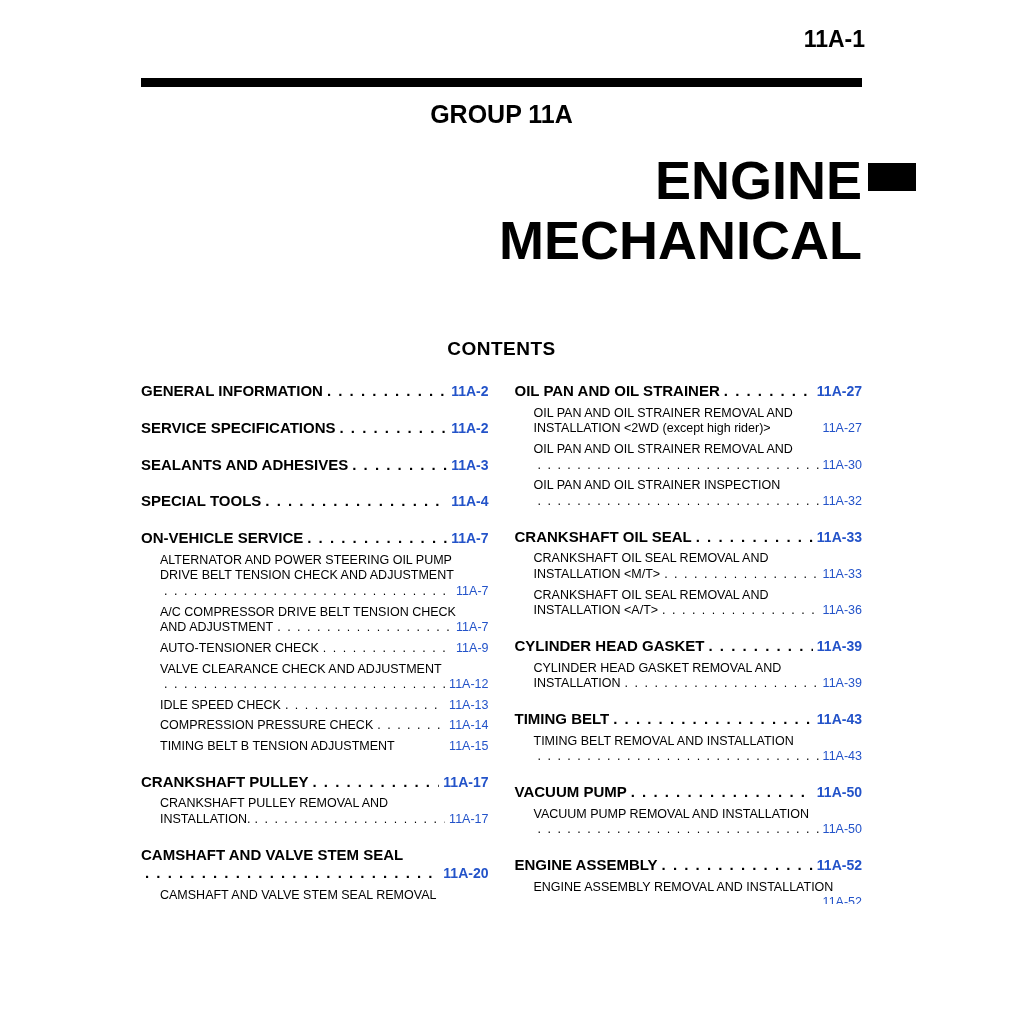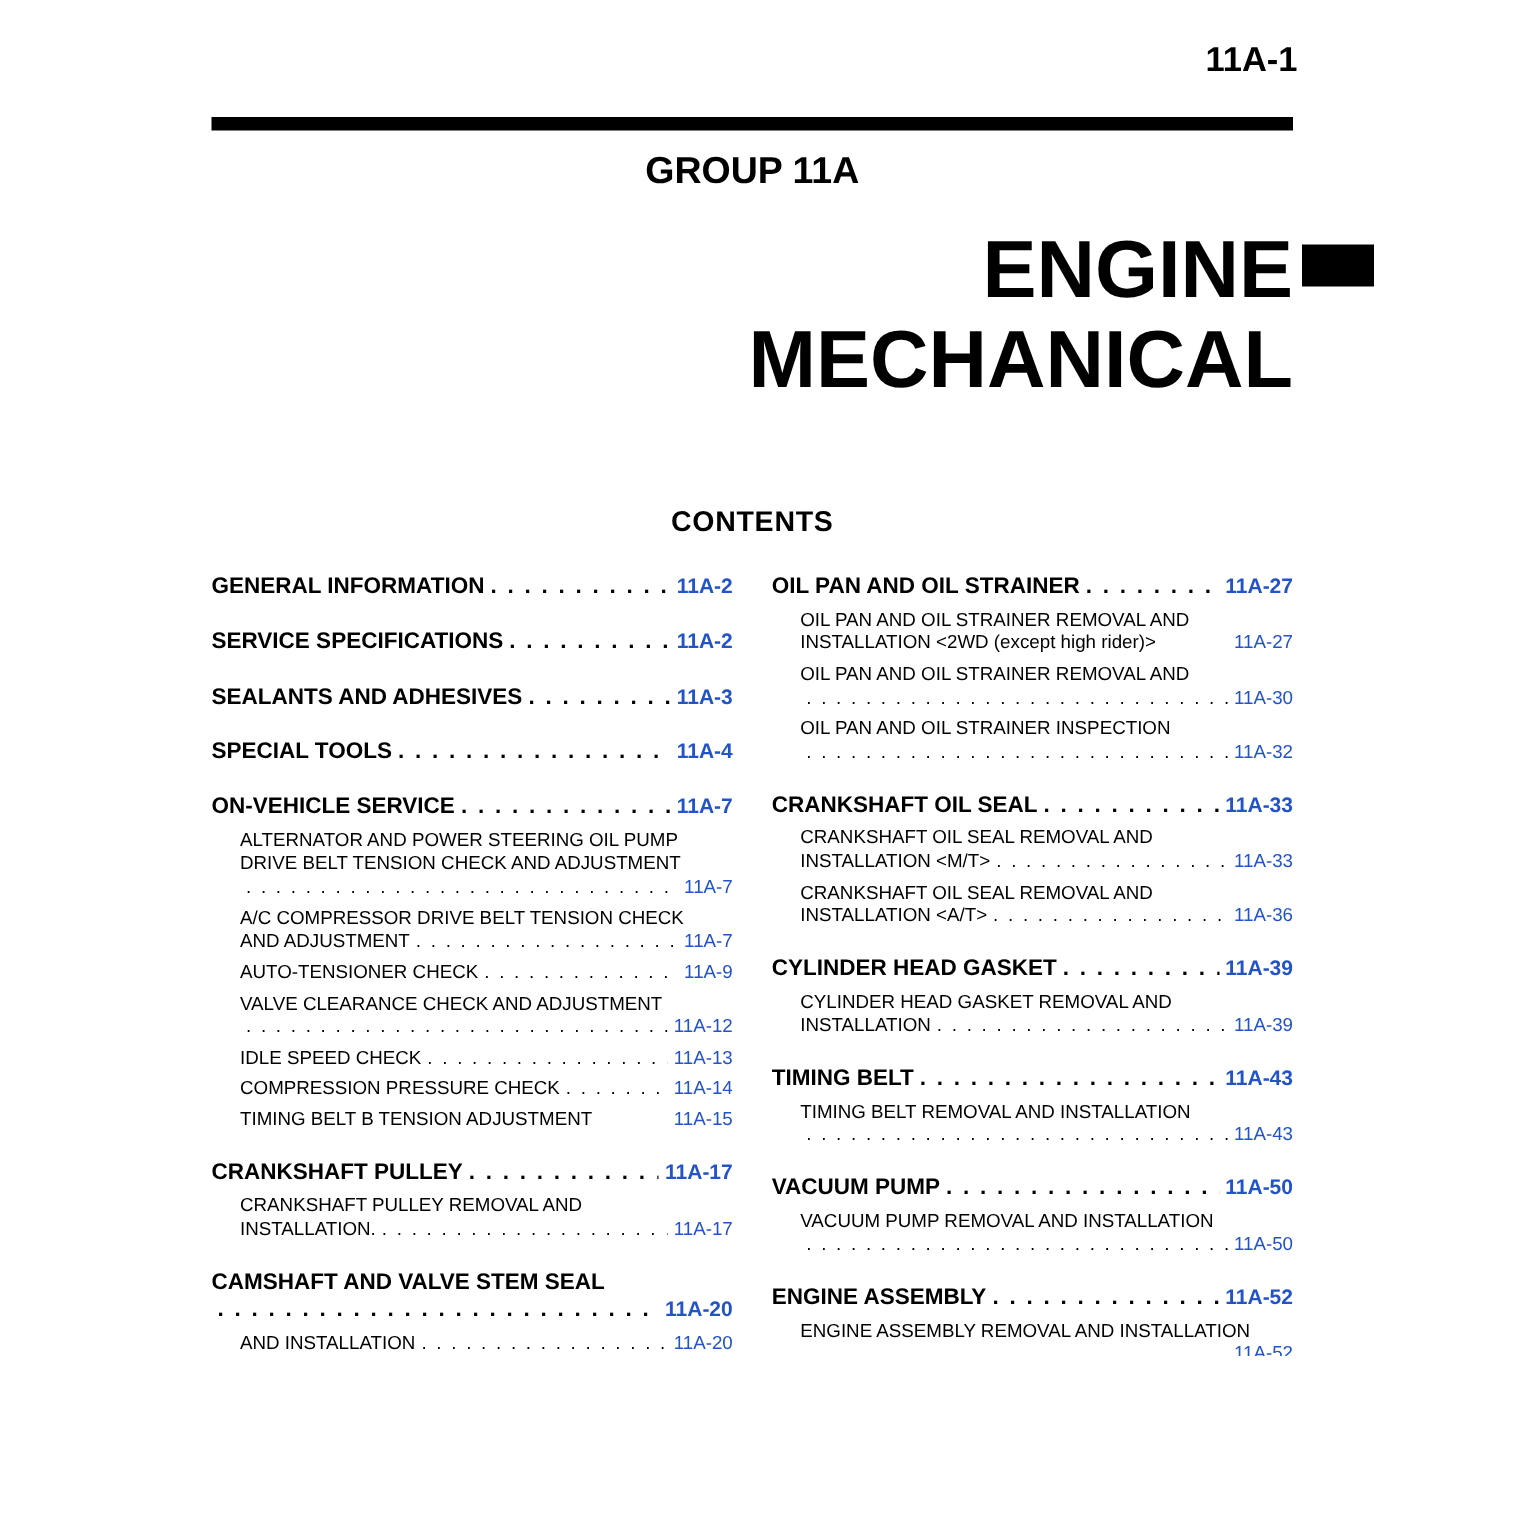--- a/index.html
+++ b/index.html
@@ -146,20 +146,21 @@
             </div>
           </div>
         </section>
         <section class="toc-section">
           <div class="main-line">CAMSHAFT AND VALVE STEM SEAL</div>
           <div class="row main">
             <span class="dots">. . . . . . . . . . . . . . . . . . . . . . . . . . . . . . . . . . . . . . . . . . . . . . . . . . . . . . . . . . . . . . . . . . . . . . . . . . . . . . . . . . . . . . . . . . . . . . . . . . . . . . . . . . . . . . . . . . . . . . . . . . . . . . . . . . . . . . . . . . . . . . . . . . . . . . . . . . . . . . . . </span>
             <span class="page-ref">11A-20</span>
           </div>
           <div class="toc-sub">
+            <div class="sub-line">CAMSHAFT AND VALVE STEM SEAL REMOVAL</div>
             <div class="row sub">
               <span class="txt">AND INSTALLATION</span>
               <span class="dots">. . . . . . . . . . . . . . . . . . . . . . . . . . . . . . . . . . . . . . . . . . . . . . . . . . . . . . . . . . . . . . . . . . . . . . . . . . . . . . . . . . . . . . . . . . . . . . . . . . . . . . . . . . . . . . . . . . . . . . . . . . . . . . . . . . . . . . . . . . . . . . . . . . . . . . . . . . . . . . . . </span>
               <span class="page-ref">11A-20</span>
             </div>
           </div>
         </section>
       </div>
     <div class="toc-col" id="toc-right">
         <section class="toc-section">

